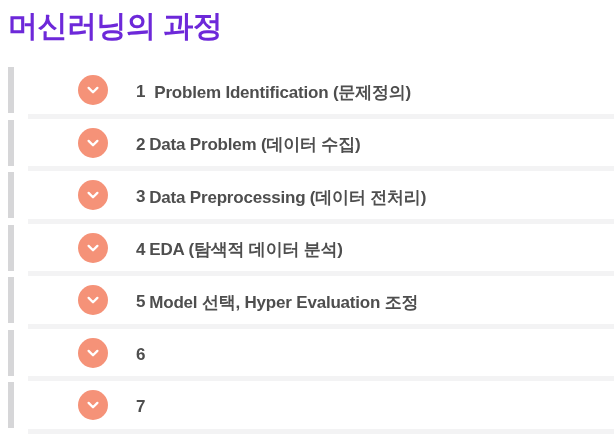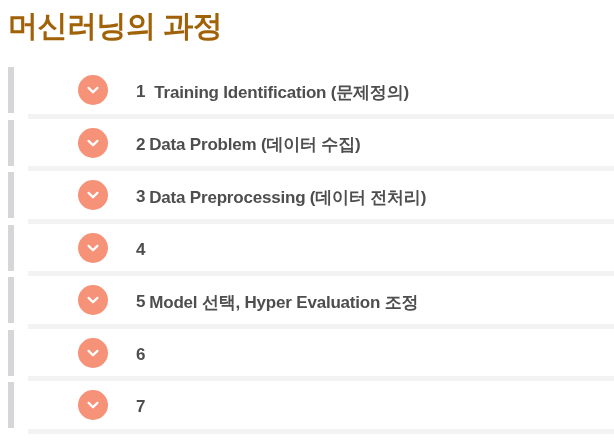--- a/index.html
+++ b/index.html
@@ -23,21 +23,21 @@
   }
 
   
   .page-title {
     position: absolute;
     left: 8px;
     top: 6px;
     font-size: 30px;
     line-height: 40px;
     font-weight: 700;
-    color: #a16207;
+    color: #6d28d9;
     letter-spacing: -0.5px;
     white-space: nowrap;
   }
 
   
   .steps {
     position: absolute;
     left: 0;
     top: 66px;
     width: 614px;
@@ -121,21 +121,21 @@
 
     <div class="step-row">
       <span class="step-accent"></span>
       <span class="step-icon">
         <svg width="18" height="18" viewBox="0 0 18 18" aria-hidden="true">
           <path d="M4.6 6.9 L9 11.3 L13.4 6.9" fill="none" stroke="#ffffff" stroke-width="2.3" stroke-linecap="round" stroke-linejoin="round"></path>
         </svg>
       </span>
       <span class="step-label">
         <span class="step-num wide">1</span>
-        <span>Training Identification (문제정의)</span>
+        <span>Problem Identification (문제정의)</span>
       </span>
     </div>
 
     <div class="step-row">
       <span class="step-accent"></span>
       <span class="step-icon">
         <svg width="18" height="18" viewBox="0 0 18 18" aria-hidden="true">
           <path d="M4.6 6.9 L9 11.3 L13.4 6.9" fill="none" stroke="#ffffff" stroke-width="2.3" stroke-linecap="round" stroke-linejoin="round"></path>
         </svg>
       </span>
@@ -160,20 +160,21 @@
 
     <div class="step-row">
       <span class="step-accent"></span>
       <span class="step-icon">
         <svg width="18" height="18" viewBox="0 0 18 18" aria-hidden="true">
           <path d="M4.6 6.9 L9 11.3 L13.4 6.9" fill="none" stroke="#ffffff" stroke-width="2.3" stroke-linecap="round" stroke-linejoin="round"></path>
         </svg>
       </span>
       <span class="step-label">
         <span class="step-num">4</span>
+        <span>EDA (탐색적 데이터 분석)</span>
       </span>
     </div>
 
     <div class="step-row">
       <span class="step-accent"></span>
       <span class="step-icon">
         <svg width="18" height="18" viewBox="0 0 18 18" aria-hidden="true">
           <path d="M4.6 6.9 L9 11.3 L13.4 6.9" fill="none" stroke="#ffffff" stroke-width="2.3" stroke-linecap="round" stroke-linejoin="round"></path>
         </svg>
       </span>

